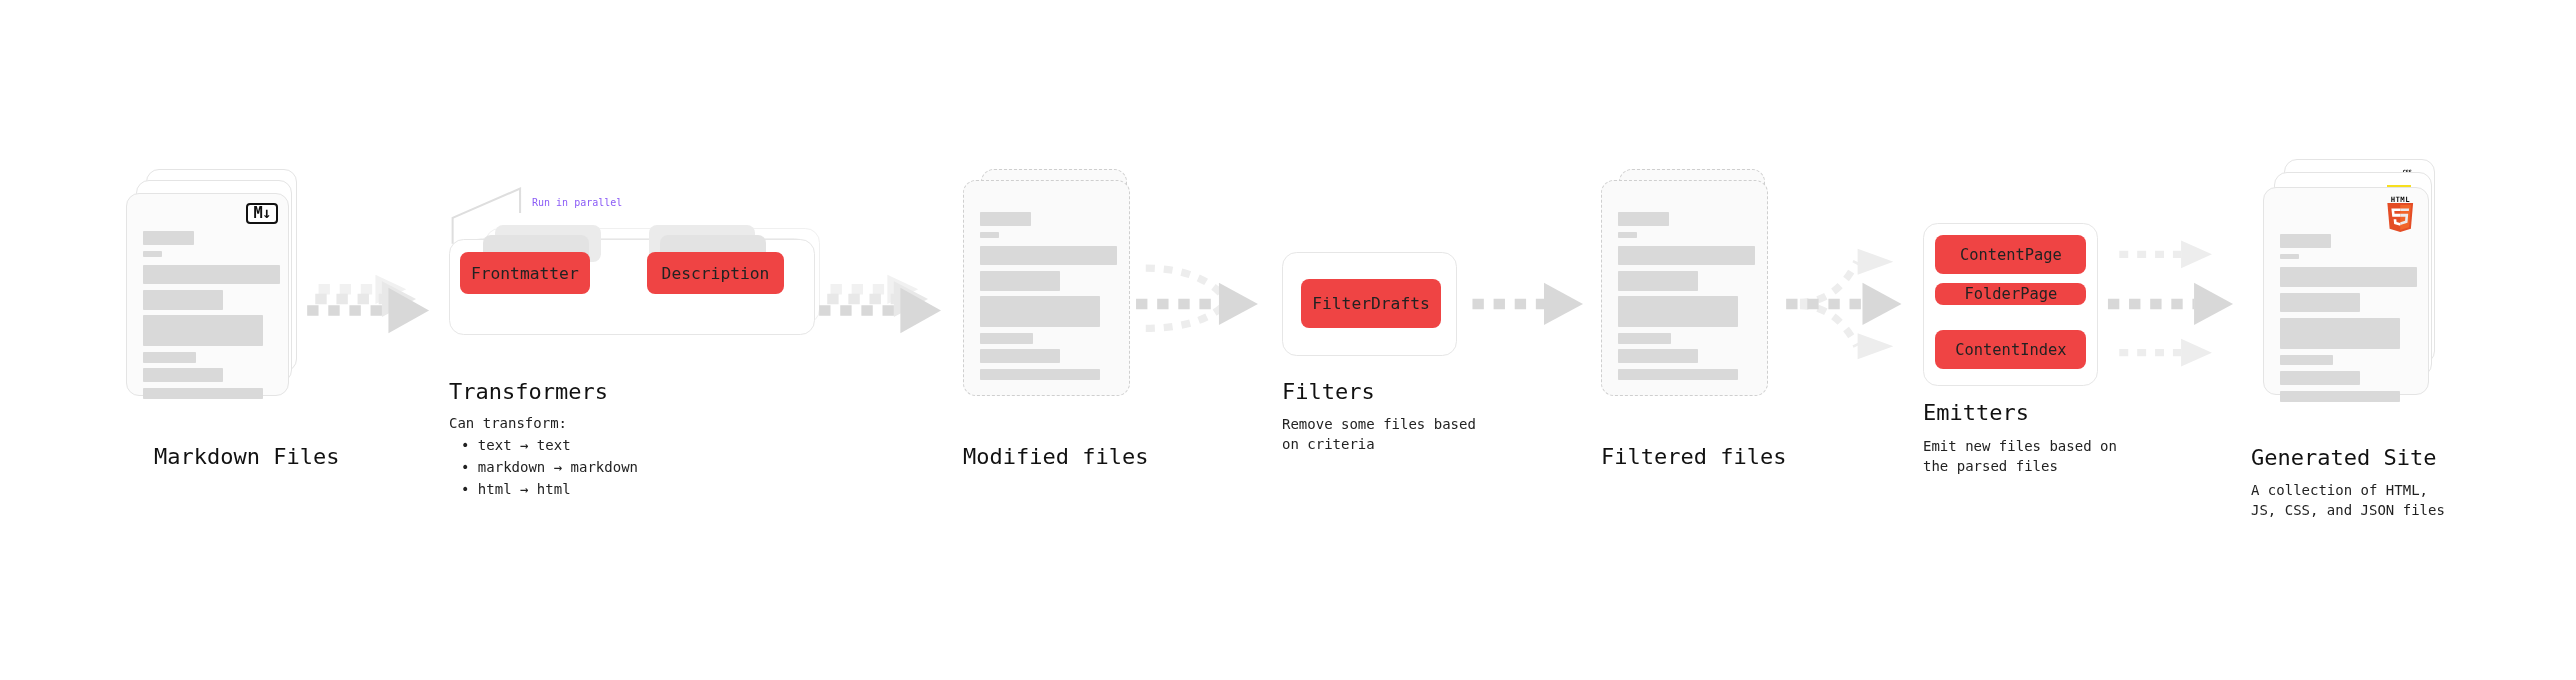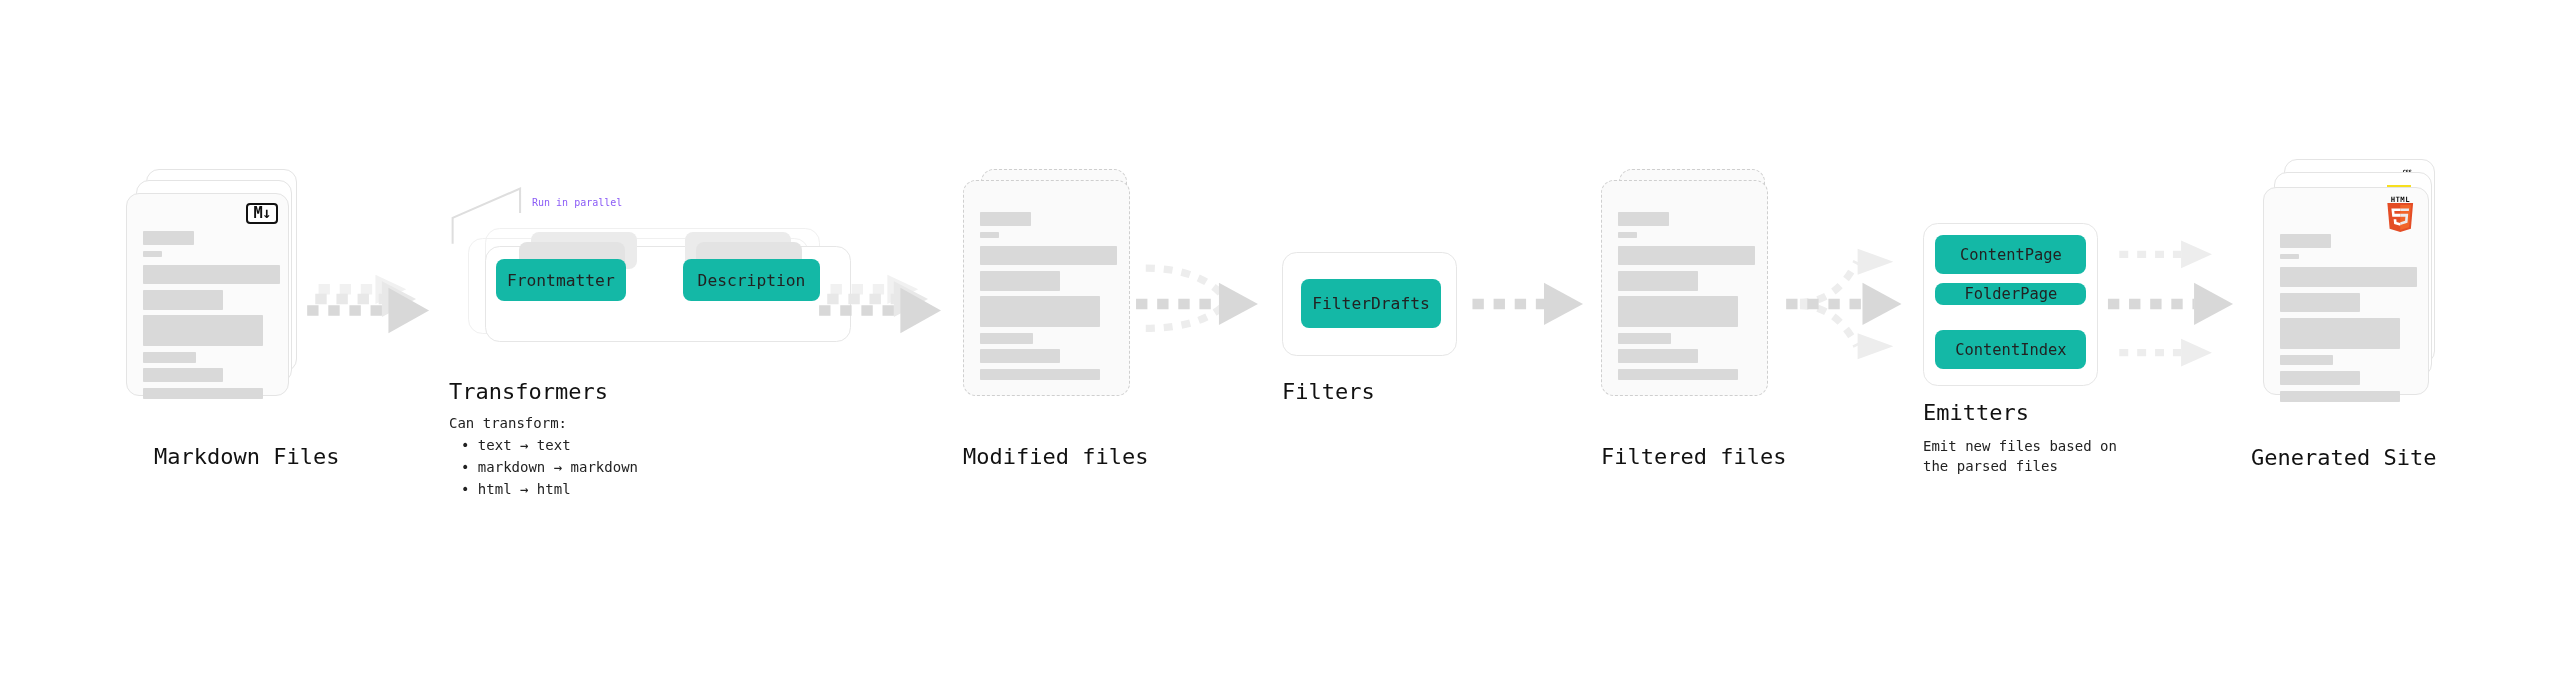--- a/index.html
+++ b/index.html
@@ -61,21 +61,21 @@
   }
 
   
   .group{
     position:absolute;box-sizing:border-box;
     border:1.6px solid #e6e6e6;border-radius:14.6px;background:#ffffff;
   }
   .group.ghost{background:transparent;border-color:#f0f0f0;}
   .chip{
     position:absolute;box-sizing:border-box;
-    background:#14b8a6;border-radius:8.1px;
+    background:#ef4444;border-radius:8.1px;
     display:flex;align-items:center;justify-content:center;
     font-size:16.3px;color:#222;white-space:nowrap;
   }
   .chip.g1{background:#ebebeb;color:transparent;}
   .chip.g2{background:#e3e3e3;color:transparent;}
 
   
   .title{
     position:absolute;white-space:nowrap;
     font-size:22px;color:#111;letter-spacing:0px;
@@ -115,21 +115,21 @@
       </div>
     </div>
   </div>
   <div class="title" style="left:126px;top:444px;margin-left:28px;">Markdown Files</div>
 
   <div class="runlabel" style="left:532px;top:197px;">Run in parallel</div>
 
   <div class="node" style="left:449px;top:228px;">
     <div class="group ghost" style="left:36px;top:0px;width:335px;height:96px;"></div>
     <div class="group ghost" style="left:18.7px;top:9.8px;width:341px;height:96px;"></div>
-    <div class="group" style="left:0px;top:18px;width:366px;height:96px;margin-left:36px;">
+    <div class="group" style="left:0px;top:11px;width:366px;height:96px;">
       <div class="chip g1" style="left:45px;top:-14.6px;width:106px;height:37px;"></div>
       <div class="chip g2" style="left:32.5px;top:-4.9px;width:106px;height:37px;"></div>
       <div class="chip" style="left:9.8px;top:12.2px;width:130px;height:42px;font-size:16.3px;">Frontmatter</div>
 
       <div class="chip g1" style="left:199px;top:-14.6px;width:106px;height:37px;"></div>
       <div class="chip g2" style="left:210px;top:-4.9px;width:106px;height:37px;"></div>
       <div class="chip" style="left:197px;top:12.2px;width:137px;height:42px;font-size:16.3px;">Description</div>
     </div>
   </div>
   <div class="title" style="left:449px;top:379px;">Transformers</div>
@@ -154,20 +154,22 @@
         </div>
       </div>
     </div>
   </div>
   <div class="title" style="left:963px;top:444px;">Modified files</div>
 
   <div class="group" style="left:1282px;top:252px;width:175px;height:104px;">
     <div class="chip" style="left:18px;top:26px;width:140px;height:49px;font-size:16.3px;">FilterDrafts</div>
   </div>
   <div class="title" style="left:1282px;top:379px;">Filters</div>
+  <div class="sub" style="left:1282px;top:414px;">Remove some files based
+on criteria</div>
 
   <div class="node" style="left:1601px;top:169px;">
     <div class="cardstack" style="width:179px;height:244px;">
       <div class="card dashed" style="left:18px;top:0px;width:146px;height:203px;"></div>
       <div class="card dashed" style="left:0px;top:11.4px;width:167px;height:216px;">
         <div class="lines" style="top:31px;">
           <div class="ln" style="width:51px;height:14px;"></div>
           <div class="ln" style="width:18.7px;height:5.7px;margin-bottom:8.1px;"></div>
           <div class="ln" style="width:137px;height:19.5px;"></div>
           <div class="ln" style="width:80px;height:19.5px;"></div>
@@ -218,20 +220,22 @@
           <div class="ln" style="width:80px;height:19.5px;"></div>
           <div class="ln" style="width:120px;height:31px;"></div>
           <div class="ln" style="width:53px;height:10.6px;"></div>
           <div class="ln" style="width:80px;height:14px;"></div>
           <div class="ln" style="width:120px;height:11.4px;"></div>
         </div>
       </div>
     </div>
   </div>
   <div class="title" style="left:2251px;top:445px;">Generated Site</div>
+  <div class="sub" style="left:2251px;top:480px;">A collection of HTML,
+JS, CSS, and JSON files</div>
 
   <svg class="ov" viewBox="0 0 3170 838">
     <defs>
       <style>
         .dsh{stroke-dasharray:14 12;stroke-width:13;fill:none;stroke-linecap:butt;}
         .dshS{stroke-dasharray:11 11;stroke-width:9;fill:none;stroke-linecap:butt;}
       </style>
     </defs>
 
     <g>

